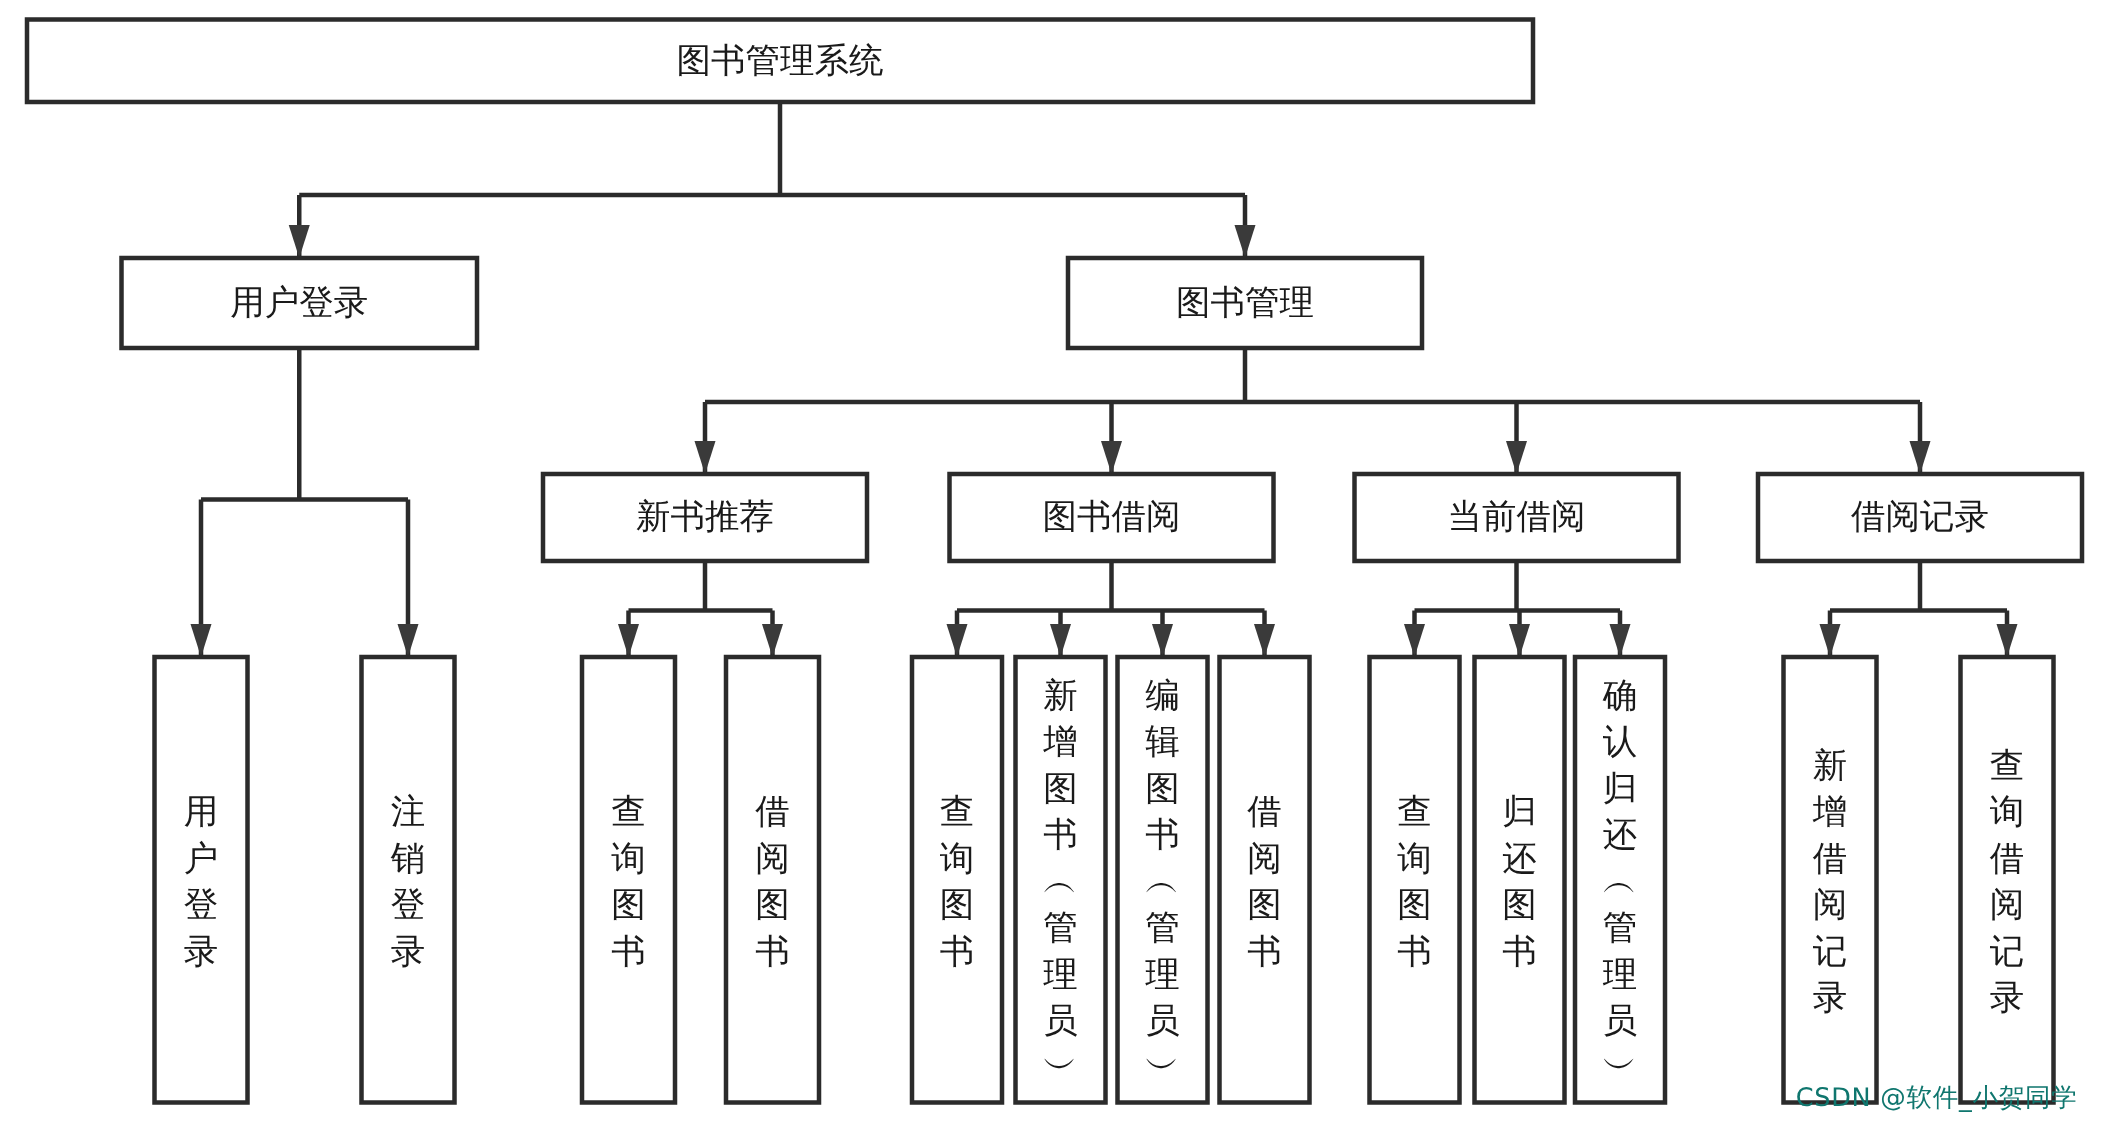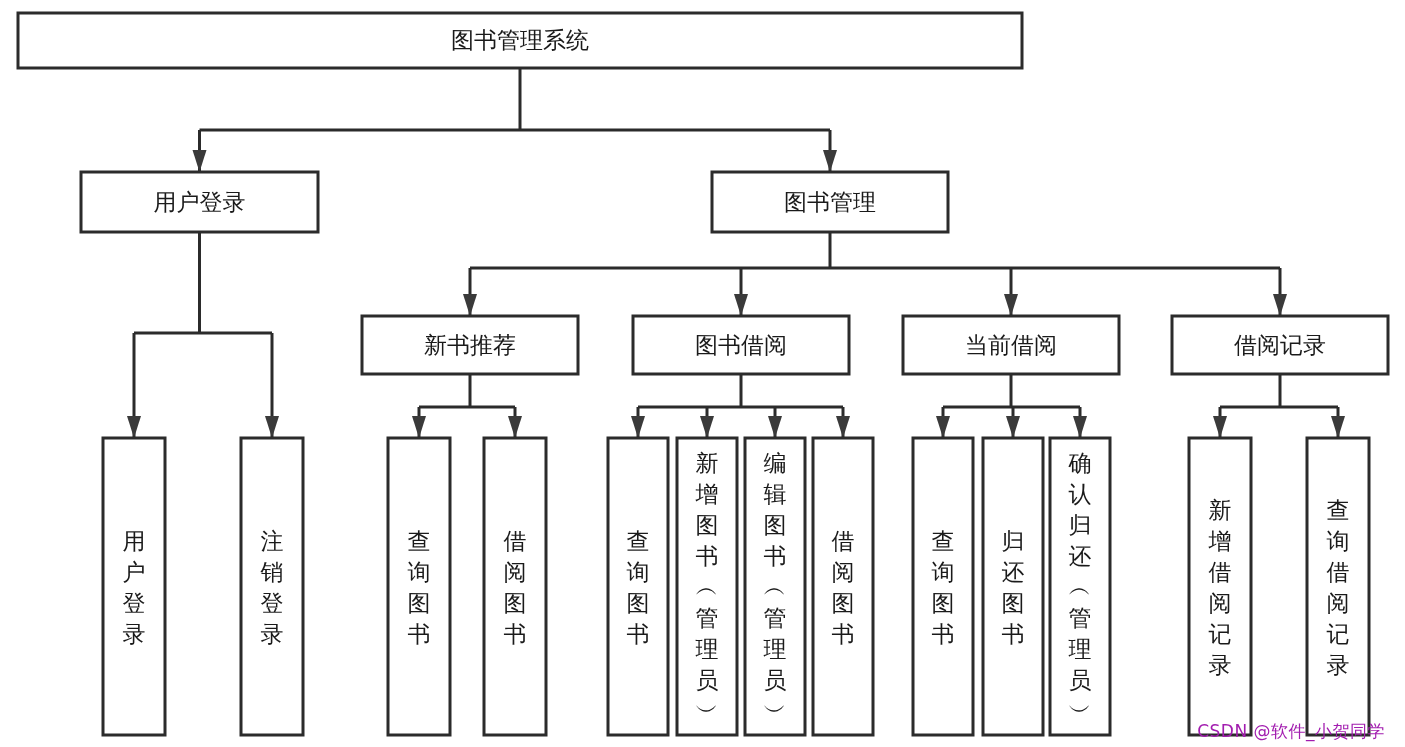--- a/index.html
+++ b/index.html
@@ -53,21 +53,21 @@
     font-size: 23px;
     fill: #1a1a1a;
     text-anchor: middle;
   }
   .watermark {
     position: absolute;
     right: 8px;
     bottom: 4px;
     font-family: "DejaVu Sans", "Liberation Sans", sans-serif;
     font-size: 17px;
-    color: #a21caf;
+    color: #0f766e;
     white-space: nowrap;
     letter-spacing: 0.5px;
   }
 </style>
 </head>
 <body>
 
 <div id="diagram-root">
   <svg class="flow" viewBox="0 0 1405 747" xmlns="http://www.w3.org/2000/svg">
     <g id="edges-layer">

